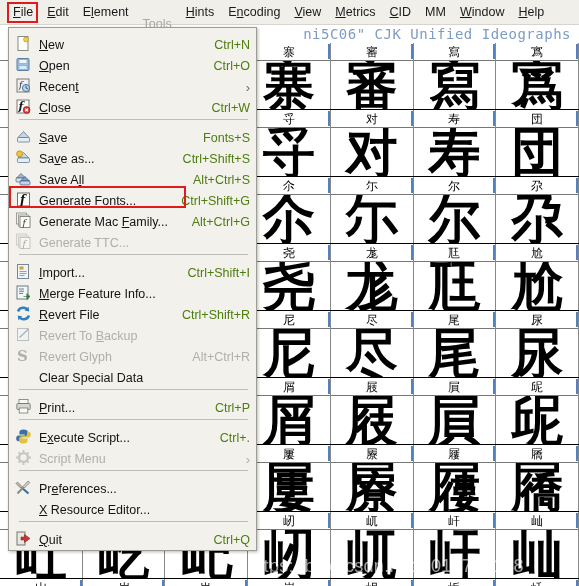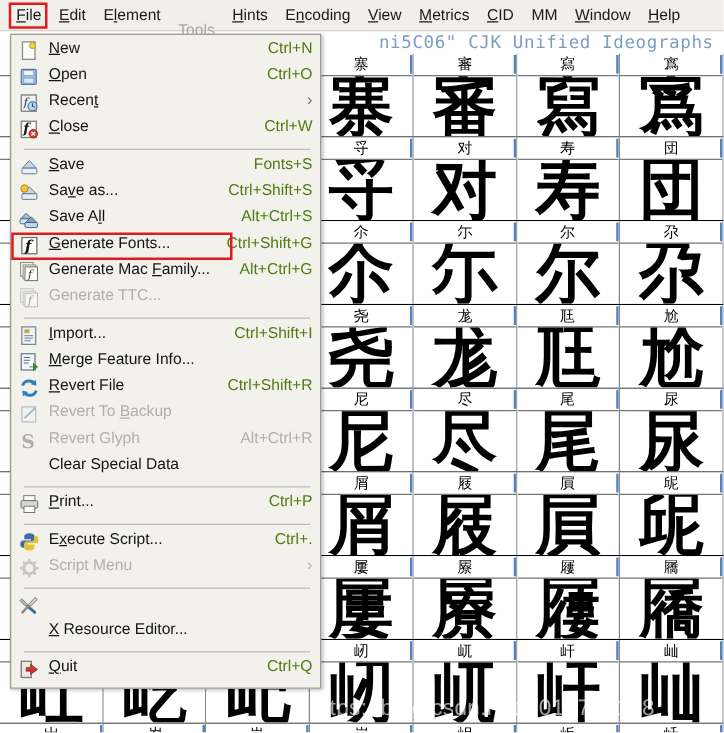--- a/index.html
+++ b/index.html
@@ -151,21 +151,21 @@
     left: 8px; top: 27px;
     width: 249px;
     background: #f2f1ec;
     border: 1px solid #9e9c94;
     box-shadow: 1px 1px 3px rgba(0,0,0,0.28);
     padding: 3px 0;
     box-sizing: border-box;
   }
   .mi {
     display: flex;
-    align-items: flex-start;
+    align-items: flex-end;
     height: 21px;
     padding: 0 6px 0 4px;
     box-sizing: border-box;
     position: relative;
   }
   .mi-icon {
     width: 20px;
     height: 18px;
     flex: 0 0 20px;
     display: flex;
@@ -1014,20 +1014,21 @@
       <div class="mi-sep"></div>
       <div class="mi">
         <span class="mi-icon">
           <svg width="17" height="17" viewBox="0 0 17 17">
             <path d="M2.5 3 L7 7.5 L5.5 9 L1 4.5 Z" fill="#b8b8b2" stroke="#77776f" stroke-width=".7"></path>
             <path d="M6.5 8.5 L13.5 14.5" stroke="#3a6ea5" stroke-width="2.2"></path>
             <path d="M13 2 L8 7.5 L9.5 9 L14.8 3.6 Z" fill="#d0d0ca" stroke="#77776f" stroke-width=".7"></path>
             <path d="M2.5 14.5 L8.5 8" stroke="#8d8d87" stroke-width="2"></path>
           </svg>
         </span>
+        <span class="mi-label">Pr<span class="mn">e</span>ferences...</span>
       </div>
       <div class="mi">
         <span class="mi-icon"></span>
         <span class="mi-label"><span class="mn">X</span> Resource Editor...</span>
       </div>
       <div class="mi-sep"></div>
       <div class="mi">
         <span class="mi-icon">
           <svg width="17" height="17" viewBox="0 0 17 17">
             <rect x="2" y="2" width="8" height="13" fill="#e8e8e2" stroke="#77776f"></rect>

